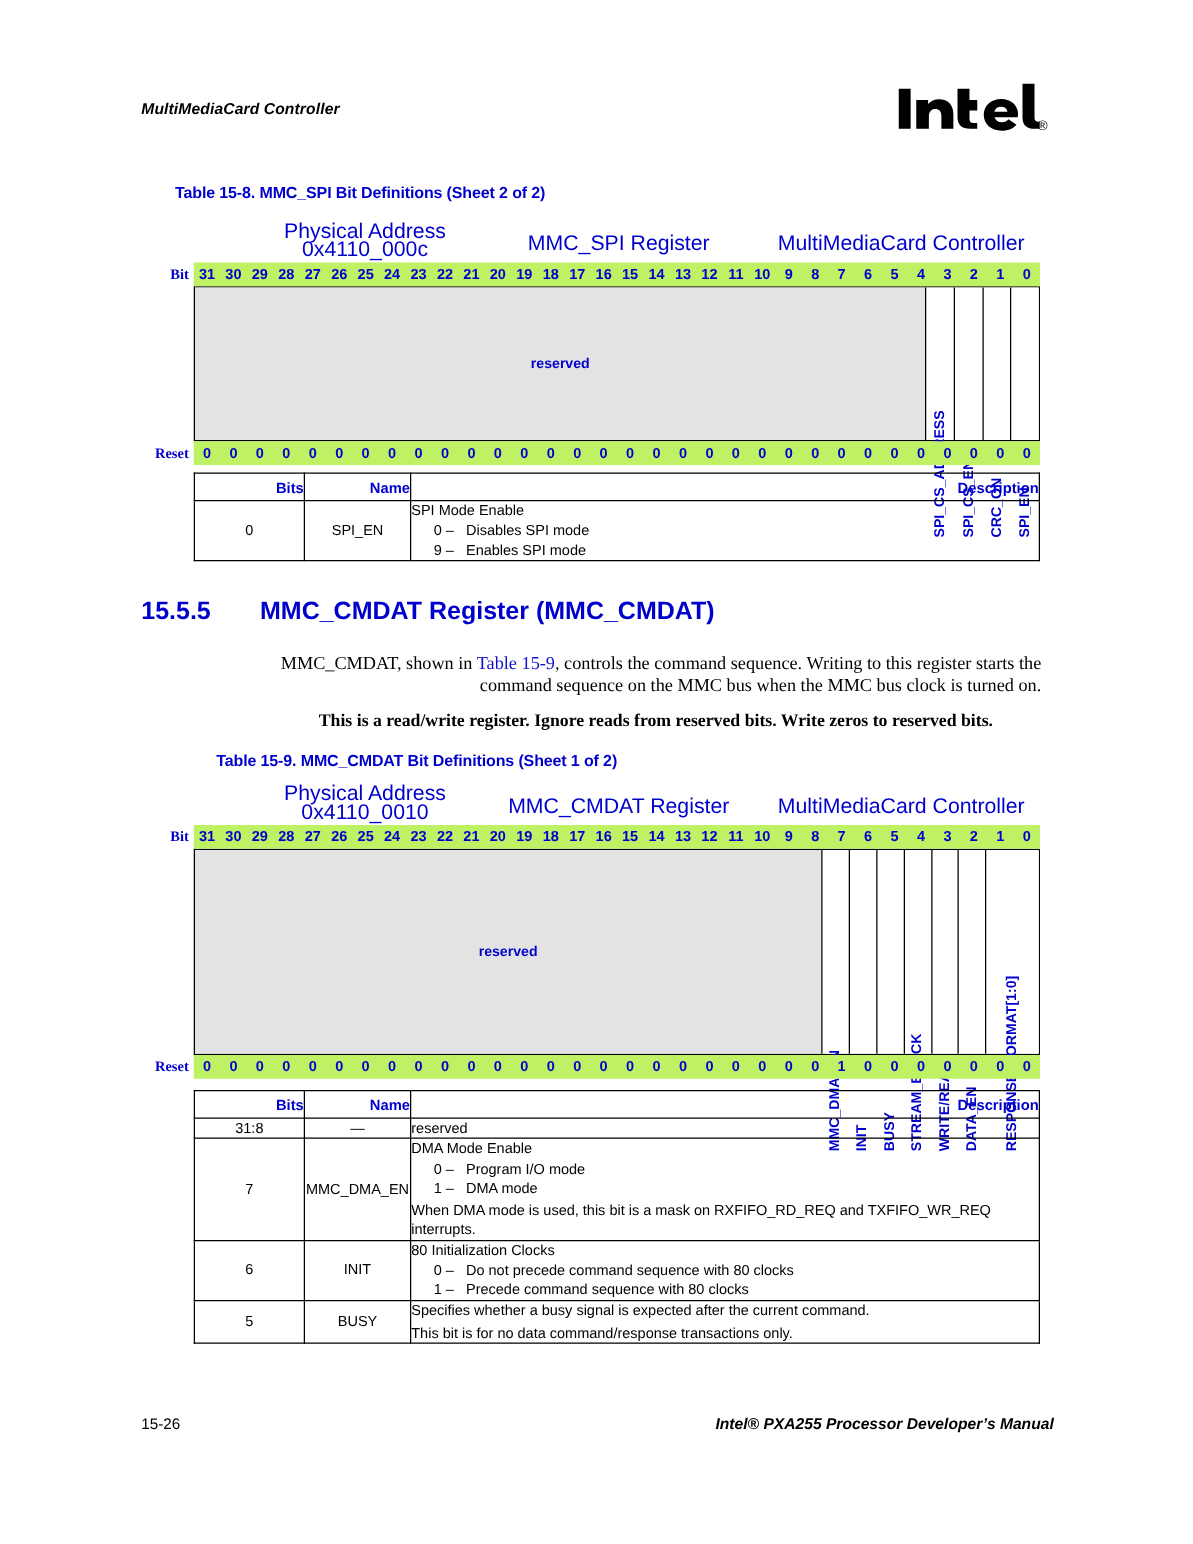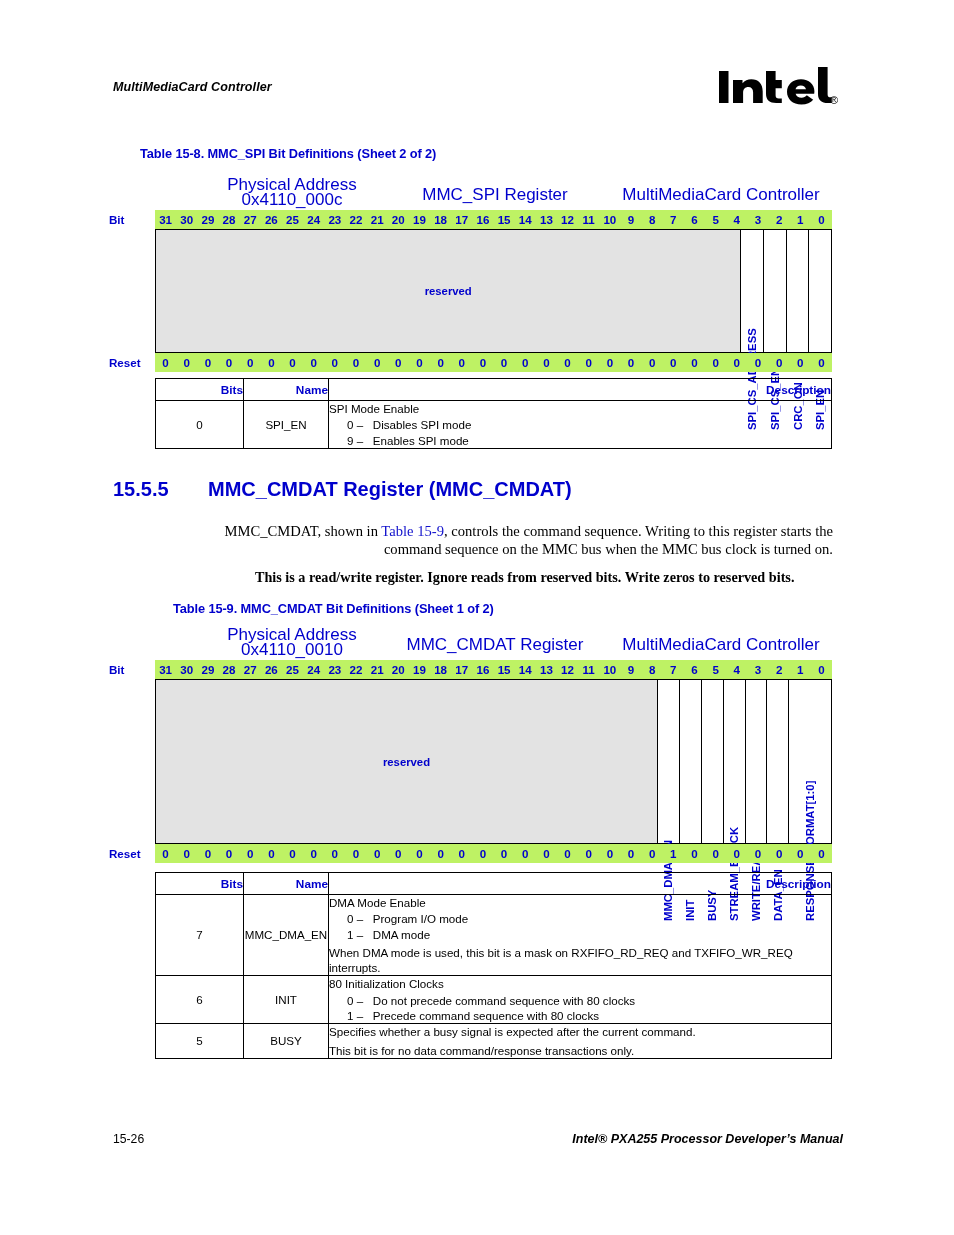--- a/index.html
+++ b/index.html
@@ -87,27 +87,27 @@
     font-family: "Liberation Sans", sans-serif;
     font-weight: bold;
     font-size: 11.6px;
     color: #0000CC;
     line-height: 19px;
   }
   .reset-row { margin-top: 0; }
   .row-label {
     position: absolute;
     left: -46px;
-    font-family: Liberation Sans, sans-serif;
+    font-family: Liberation Serif, serif;
     font-weight: bold;
     font-size: 11.6px;
     color: #0000CC;
     line-height: 19px;
     width: 42px;
-    text-align: left;
+    text-align: right;
   }
 
   .fields-row {
     display: flex;
     border: 1.4px solid #000;
     background: #E3E3E3;
     box-sizing: border-box;
   }
   .fieldcell {
     border-left: 1.4px solid #000;
@@ -543,20 +543,27 @@
     </colgroup>
   <thead>
     <tr>
       <th>Bits</th>
       <th>Name</th>
       <th>Description</th>
     </tr>
   </thead>
   <tbody>
       <tr>
+        <td class="cell-bits">31:8</td>
+        <td class="cell-name">—</td>
+        <td class="cell-desc">
+          <span class="lead">reserved</span>
+        </td>
+      </tr>
+      <tr>
         <td class="cell-bits">7</td>
         <td class="cell-name">MMC_DMA_EN</td>
         <td class="cell-desc">
           <span class="lead">DMA Mode Enable</span>
           <div class="opts">
             <span class="opt">0 –   Program I/O mode</span>
             <span class="opt">1 –   DMA mode</span>
           </div>
           <span class="trail">When DMA mode is used, this bit is a mask on RXFIFO_RD_REQ and TXFIFO_WR_REQ interrupts.</span>
         </td>

